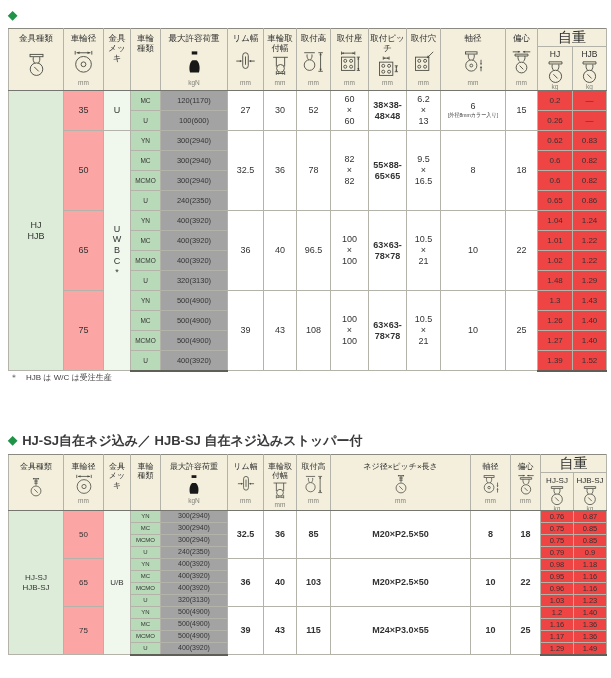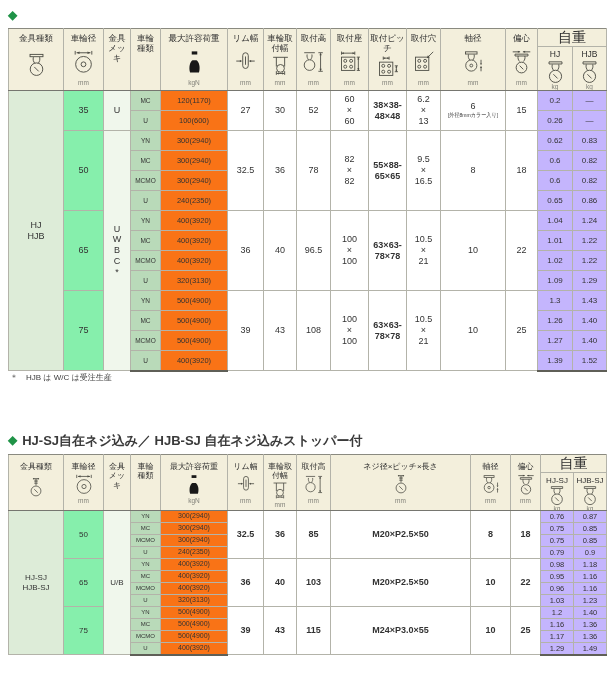--- a/index.html
+++ b/index.html
@@ -44,27 +44,27 @@
   .h-icon .f{fill:#4c4c44;stroke:none;}
   .h-icon .s{fill:#181818;stroke:none;}
 
   .t1{font-size:9px;}
   .t2{font-size:8px;}
   .t1 tbody tr{height:20px;}
   .t2 tbody tr{height:12px;}
 
   .c-bracket{background:#ddecd8;line-height:1.5;font-size:9px;}
   .t2 .c-bracket{font-size:8px;}
-  .c-dia{background:#86efac;margin-top:18px;}
+  .c-dia{background:#fca5a5;margin-top:18px;}
   .c-plating{background:#f0f7ec;line-height:1.5;}
   .c-type{background:#b9dab9;font-size:6.5px;}
   .t2 .c-type{font-size:6px;}
-  .c-load{background:#f97316;font-size:7.5px;}
+  .c-load{background:#a3a3a3;font-size:7.5px;}
   .t2 .c-load{font-size:7px;}
-  .c-w{font-size:8px;background:#c4b5fd;}
+  .c-w{font-size:8px;background:#ef4444;}
   .t2 .c-w{font-size:7.5px;}
   .t1 .c-pitch{font-weight:bold;}
   .t2 .c-rim,.t2 .c-mountw,.t2 .c-height,.t2 .c-screw,.t2 .c-axle,.t2 .c-offset{font-weight:bold;font-size:9px;}
   .axle-main{line-height:1.1;}
   .note{font-size:6px;line-height:1.1;color:#3a3a3a;transform:scaleX(0.85);transform-origin:center;white-space:nowrap;}
 </style>
 </head>
 <body>
 
 <div class="page">
@@ -304,21 +304,21 @@
           </tr>
           <tr>
             <td class="c-type">MCMO</td>
             <td class="c-load">400(3920)</td>
             <td class="c-w">1.02</td>
             <td class="c-w">1.22</td>
           </tr>
           <tr>
             <td class="c-type">U</td>
             <td class="c-load">320(3130)</td>
-            <td class="c-w">1.09</td>
+            <td class="c-w">1.48</td>
             <td class="c-w">1.29</td>
           </tr>
           <tr class="g-top">
             <td class="c-dia" rowspan="4">75</td>
             <td class="c-type">YN</td>
             <td class="c-load">500(4900)</td>
             <td class="c-rim" rowspan="4">39</td>
             <td class="c-mountw" rowspan="4">43</td>
             <td class="c-height" rowspan="4">108</td>
             <td class="c-seat" rowspan="4">100

